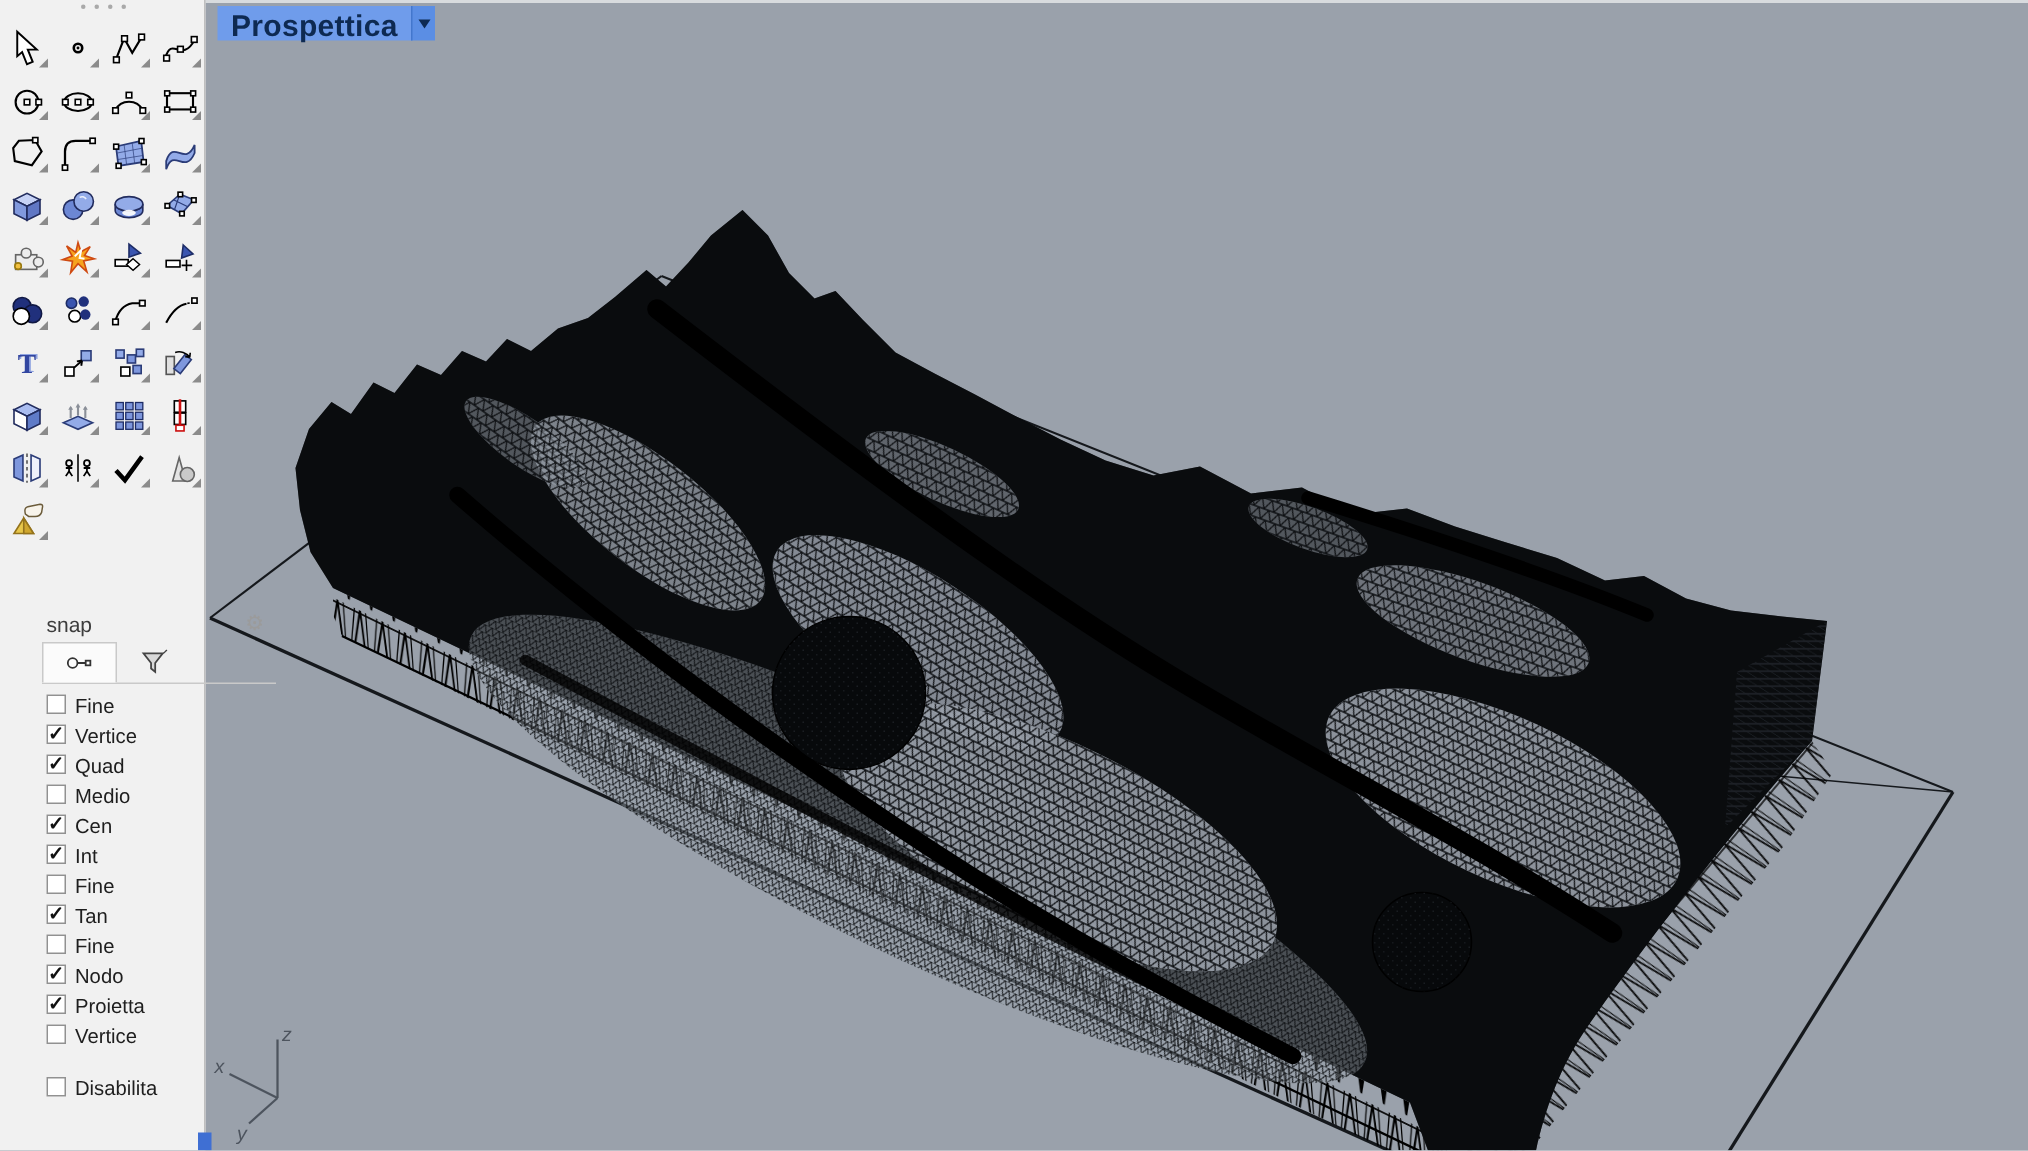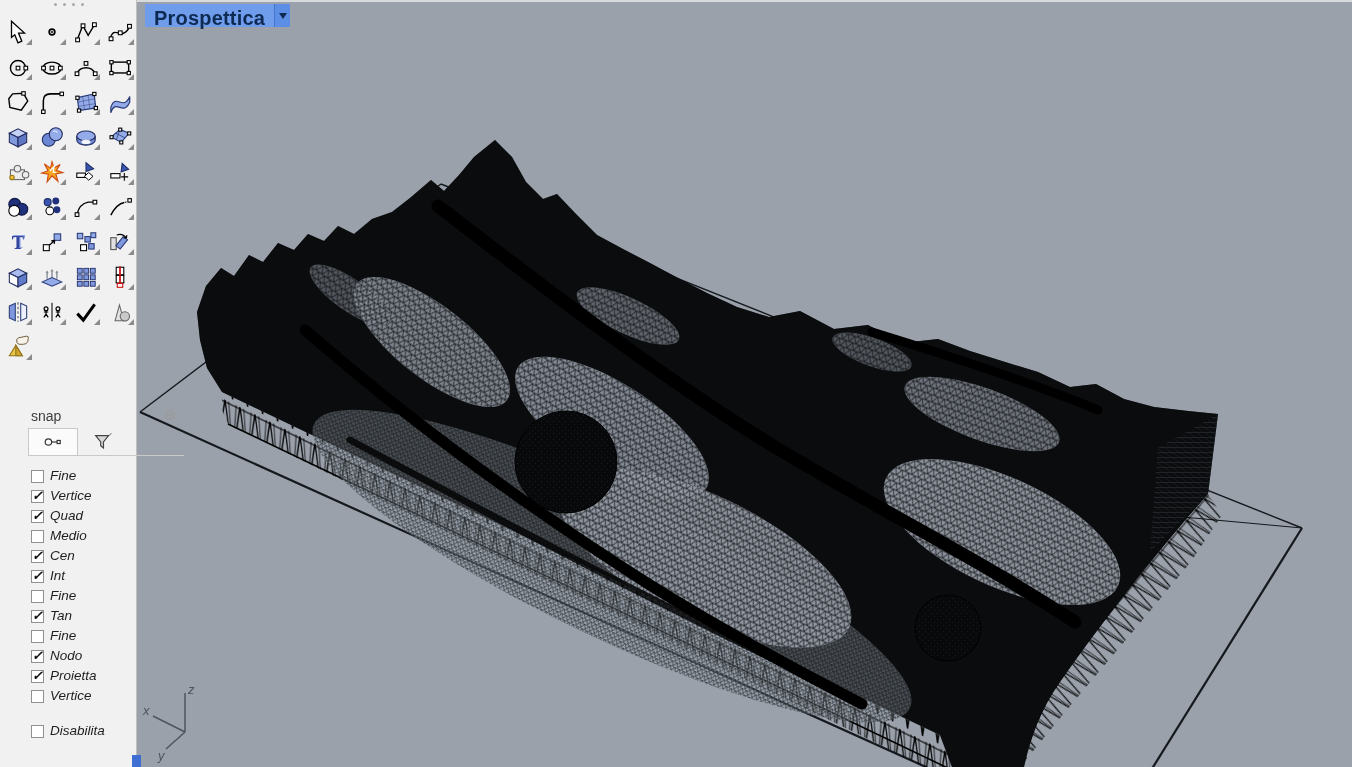--- a/index.html
+++ b/index.html
@@ -28,21 +28,21 @@
 
   
   .snap { position:absolute; left:0; top:404px; width:156px;margin-left:28px; }
   .snap-head { position:relative; height:24px; padding:4px 6px 0 3px; font-size:14px; color:#3d3d3d; }
   .gear { position:absolute; right:8px; top:3px; font-size:14px; color:#9b9b9b; cursor:pointer; }
   .snap-tabs { position:relative; height:28px; border-bottom:1px solid #c9c9c9; display:flex; align-items:flex-end; }
   .stab { width:50px; height:27px; display:flex; align-items:center; justify-content:center; cursor:pointer; background:transparent; }
   .stab.active { background:#fbfbfb; border:1px solid #c9c9c9; border-bottom:none; }
   .stab svg { width:22px; height:22px; }
   .snap-list { padding:7px 0 0 3px; }
-  .srow { display:flex; align-items:flex-end; height:20px; cursor:pointer;font-style:italic; }
+  .srow { display:flex; align-items:flex-start; height:20px; cursor:pointer; }
   .cb { position:relative; width:13px; height:13px; background:#fff; border:1px solid #919191; margin-right:6px; flex:none; }
   .srow[data-checked="true"] .cb::after { content:"✓"; position:absolute; left:0px; top:-3px; font-size:13px; font-weight:bold; color:#111; }
   .lbl { font-size:13.5px; color:#1e1e1e; }
   .srow.disable { margin-top:15px; }
   .blue-bit { position:absolute; left:132px; top:755px; width:9px; height:12px; background:#3f6fd3; z-index:12; }
 </style>
 </head>
 <body>
 
 <div class="app">

